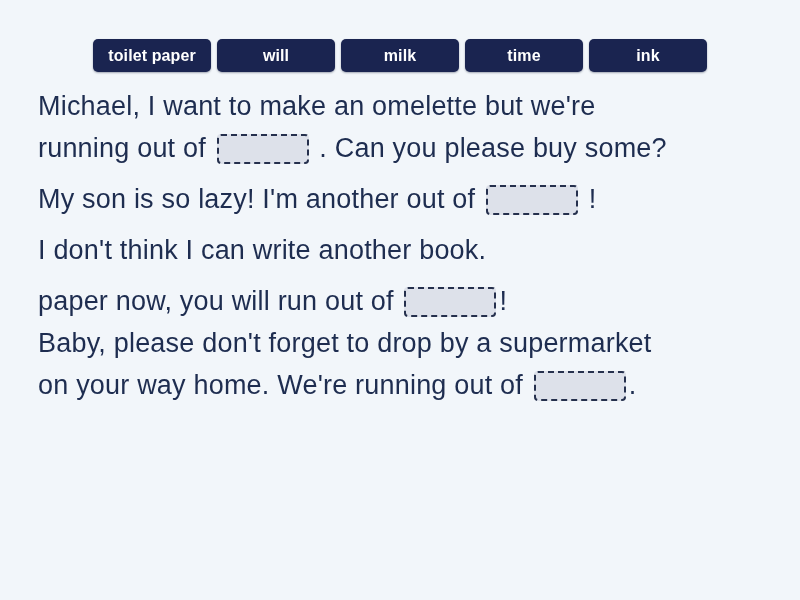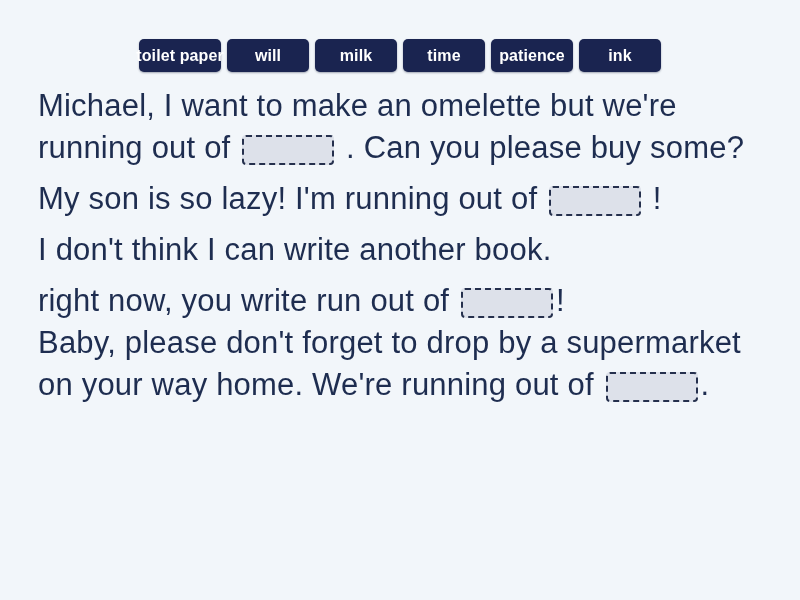--- a/index.html
+++ b/index.html
@@ -17,21 +17,21 @@
   .tile-row {
     position: absolute;
     top: 39px;
     left: 0;
     right: 0;
     display: flex;
     justify-content: center;
     gap: 6px;
   }
   .tile {
-    width: 82px;
+    width: 118px;
     height: 33px;
     background: var(--tile-bg, #1a2450);
     color: var(--tile-text, #ffffff);
     border-radius: 5px;
     display: flex;
     align-items: center;
     justify-content: center;
     font-size: 16px;
     font-weight: bold;
     letter-spacing: 0.1px;
@@ -41,21 +41,21 @@
   }
   .sentence-area {
     position: absolute;
     top: 85px;
     left: 38px;
     right: 40px;
   }
   .sentence {
     margin: 0 0 9px 0;
     color: var(--text, #1e2d50);
-    font-size: 31px;
+    font-size: 27px;
     line-height: 42px;
     letter-spacing: 0.2px;
   }
   .line {
     white-space: pre;
     height: 42px;
   }
   .blank {
     display: inline-block;
     width: 92px;
@@ -70,33 +70,32 @@
 </style>
 </head>
 <body>
 
 <div class="stage">
   <div class="tile-row">
       <div class="tile">toilet paper</div>
       <div class="tile">will</div>
       <div class="tile">milk</div>
       <div class="tile">time</div>
-      <div class="tile">patience</div>
       <div class="tile">ink</div>
     </div>
   <div class="sentence-area">
       <div class="sentence">
         <div class="line"><span>Michael, I want to make an omelette but we're</span></div>
         <div class="line"><span>running out of </span><span class="blank"></span><span> . Can you please buy some?</span></div>
       </div>
       <div class="sentence">
-        <div class="line"><span>My son is so lazy! I'm running out of </span><span class="blank"></span><span> !</span></div>
+        <div class="line"><span>My son is so lazy! I'm another out of </span><span class="blank"></span><span> !</span></div>
       </div>
       <div class="sentence">
         <div class="line"><span>I don't think I can write another book.</span></div>
       </div>
       <div class="sentence">
-        <div class="line"><span>right now, you write run out of </span><span class="blank"></span><span>!</span></div>
+        <div class="line"><span>paper now, you will run out of </span><span class="blank"></span><span>!</span></div>
         <div class="line"><span>Baby, please don't forget to drop by a supermarket</span></div>
         <div class="line"><span>on your way home. We're running out of </span><span class="blank"></span><span>.</span></div>
       </div>
     </div>
 </div>
 
 </body></html>

